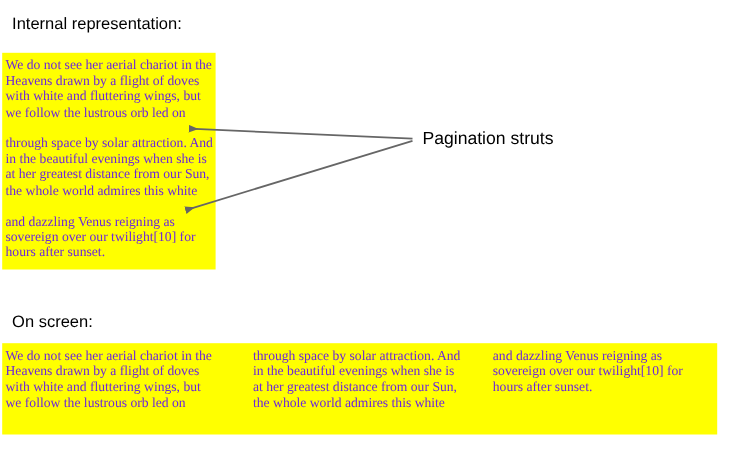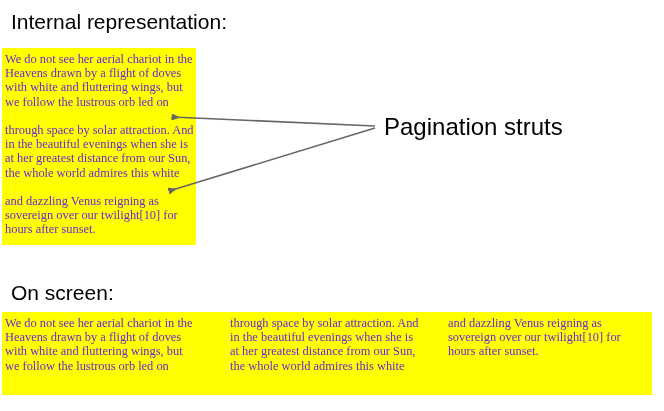--- a/index.html
+++ b/index.html
@@ -12,21 +12,21 @@
     height: 411px;
     position: relative;
     overflow: hidden;
     font-family: "Liberation Sans", sans-serif;
     -webkit-font-smoothing: antialiased;
   }
 
   .section-title {
     position: absolute;
     font-family: "Liberation Sans", sans-serif;
-    font-size: 21px;
+    font-size: 15px;
     line-height: 25px;
     color: #000000;
     white-space: nowrap;
   }
   #title-internal { left: 11px; top: 9px; }
   #title-onscreen { left: 11px; top: 280px; }
 
   
   .internal-box {
     position: absolute;
@@ -48,21 +48,21 @@
   .strut-gap {
     height: 14.2px;
   }
 
   
   #struts-label {
     position: absolute;
     left: 384px;
     top: 115px;
     font-family: "Liberation Sans", sans-serif;
-    font-size: 24px;
+    font-size: 16px;
     line-height: 24px;
     color: #000000;
     white-space: nowrap;
   }
   #leader-lines {
     position: absolute;
     left: 0;
     top: 0;
     width: 664px;
     height: 411px;

